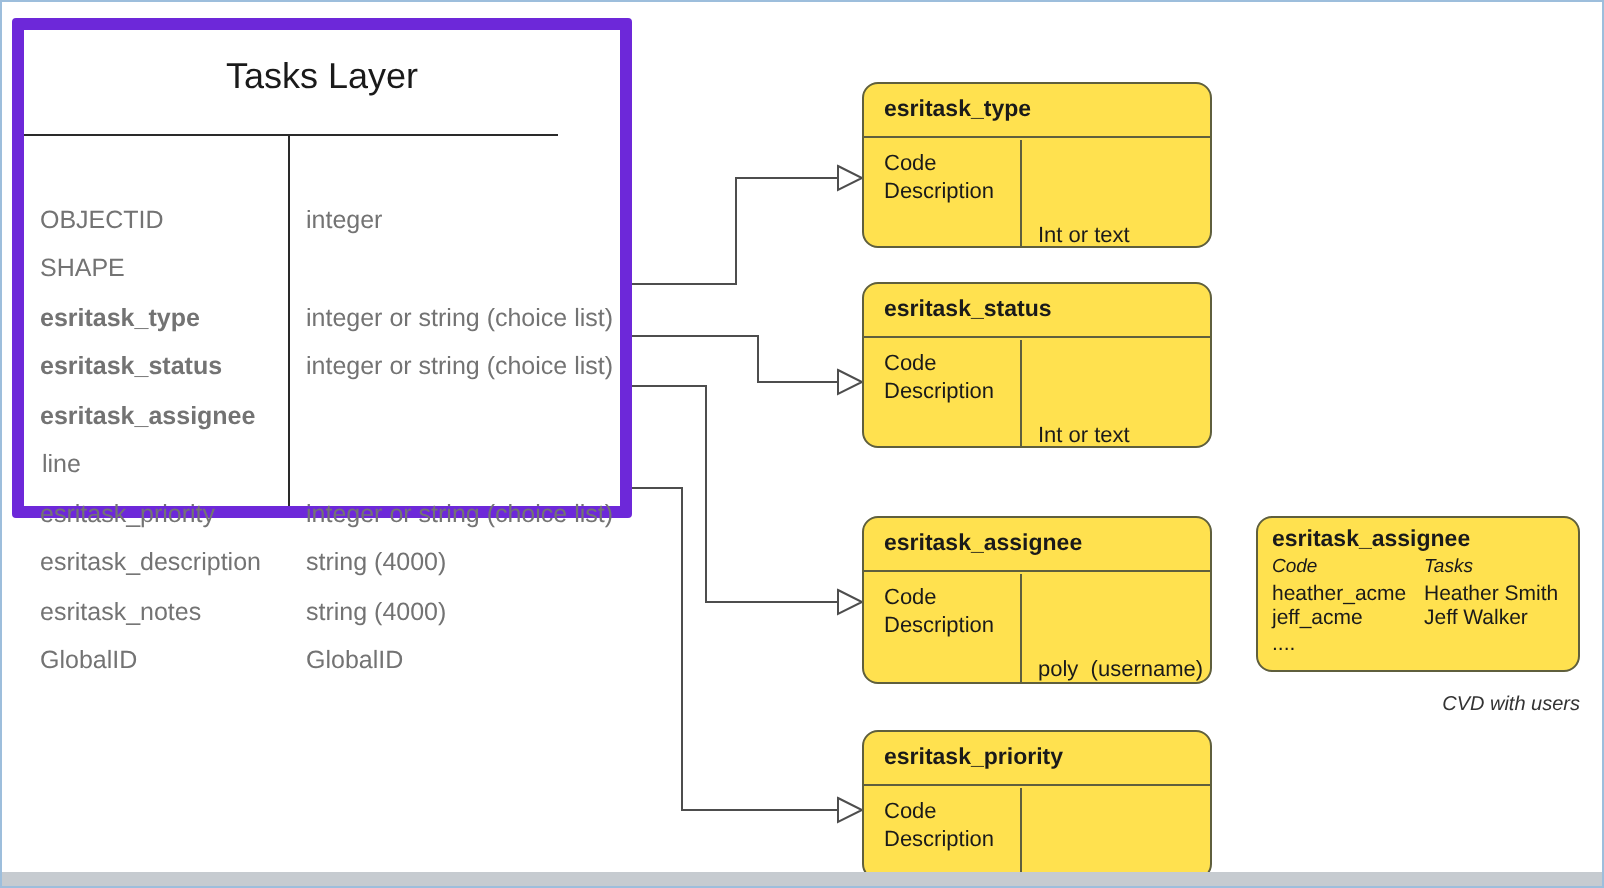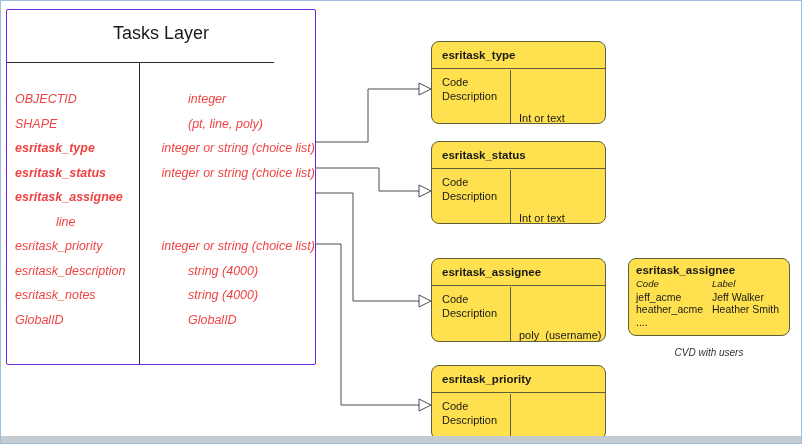--- a/index.html
+++ b/index.html
@@ -5,32 +5,32 @@
   * { margin:0; padding:0; box-sizing:border-box; }
   html,body { width:802px; height:444px; overflow:hidden; }
   body { font-family:"Liberation Sans", sans-serif; background:#ffffff; }
 
   .canvas { position:relative; width:802px; height:444px; background:#fff;
             border:1px solid var(--canvas-border,#9dbedc); overflow:hidden; }
   .bottom-strip { position:absolute; left:0; right:0; bottom:0; height:7px;
                   background:#c6cbd0; }
 
   
-  .entity { position:absolute; left:5px; top:8px; width:310px; height:356px;
-            border:1px solid #6d28d9; border-radius:2px; background:#fff; }
+  .entity { position:absolute; left:5px; top:8px; width:310px; height:250px;
+            border:6px solid #6d28d9; border-radius:2px; background:#fff; }
   .entity-title { position:absolute; top:13px; left:0; width:100%; text-align:center;
                   font-size:18px; color:#1a1a1a; }
   .entity-title-line { position:absolute; top:52px; left:0; width:267px; height:0;
                        border-top:1px solid #2a2a2a; }
   .entity-vline { position:absolute; top:52px; bottom:0; left:132px; width:0;
                   border-left:1px solid #2a2a2a; }
   .rows { position:absolute; top:77px; left:0; right:0; }
-  .row { display:flex; height:24.5px; align-items:center; font-size:12.5px; color:#ef4444;font-style:italic; }
+  .row { display:flex; height:24.5px; align-items:flex-end; font-size:12.5px; color:#737373; }
   .row .name { width:132px; padding-left:8px; white-space:nowrap; }
-  .row .type { flex:1; padding-left:9px; white-space:nowrap;margin-left:40px; }
+  .row .type { flex:1; padding-left:9px; white-space:nowrap; }
   .row.bold .name { font-weight:bold; }
 
   
   .domain { position:absolute; width:175px;
             background:var(--domain-fill,#ffe14f);
             border:1px solid var(--domain-stroke,#5f5f3d);
             border-radius:8px; color:#1a1a1a; overflow:hidden; }
   .d-title { height:27px; line-height:27px; padding-left:10px; font-weight:bold;
              font-size:11.5px; border-bottom:1px solid var(--domain-stroke,#5f5f3d); }
   .d-body { position:absolute; top:28px; bottom:0; left:0; right:0; display:flex; }
@@ -41,21 +41,21 @@
 
   
   .cvd { position:absolute; left:627px; top:257px; width:162px; height:78px;
          background:var(--domain-fill,#ffe14f);
          border:1px solid var(--domain-stroke,#5f5f3d);
          border-radius:8px; color:#1a1a1a; padding:5px 0 0 7px; overflow:hidden; }
   .cvd-title { font-weight:bold; font-size:11.5px; margin-bottom:2px; }
   .cvd-row { display:flex; font-size:10.5px; line-height:12.5px; white-space:nowrap; }
   .cvd-row > div:first-child { width:76px; }
   .cvd-head { font-style:italic; font-size:9.5px; }
-  .cvd-caption { position:absolute; left:627px; top:346px; width:162px; text-align:center;
+  .cvd-caption { position:absolute; left:627px; top:346px; width:162px; text-align:right;
                  font-style:italic; font-size:10px; color:#333; }
 
   
   .connectors { position:absolute; left:0; top:0; pointer-events:none; }
   .connectors path { stroke:var(--line-color,#4d4d4d); fill:none; stroke-width:1; }
   .connectors polygon { stroke:var(--line-color,#4d4d4d); fill:#ffffff; stroke-width:1; }
 </style>
 </head>
 <body>
 
@@ -80,21 +80,20 @@
     <div class="entity-title">Tasks Layer</div>
     <div class="entity-title-line"></div>
     <div class="entity-vline"></div>
     <div class="rows">
       <div class="row">
         <div class="cell name">OBJECTID</div>
         <div class="cell type">integer</div>
       </div>
       <div class="row">
         <div class="cell name">SHAPE</div>
-        <div class="cell type">(pt, line, poly)</div>
       </div>
       <div class="row bold">
         <div class="cell name">esritask_type</div>
         <div class="cell type">integer or string (choice list)</div>
       </div>
       <div class="row bold">
         <div class="cell name">esritask_status</div>
         <div class="cell type">integer or string (choice list)</div>
       </div>
       <div class="row bold">
@@ -175,31 +174,31 @@
         <div>Int or text</div>
         
       </div>
     </div>
   </div>
 
   <div class="cvd">
     <div class="cvd-title">esritask_assignee</div>
     <div class="cvd-row cvd-head">
       <div>Code</div>
-      <div>Label</div>
+      <div>Tasks</div>
+    </div>
+    <div class="cvd-row">
+      <div>heather_acme</div>
+      <div>Heather Smith</div>
     </div>
     <div class="cvd-row">
       <div>jeff_acme</div>
       <div>Jeff Walker</div>
     </div>
     <div class="cvd-row">
-      <div>heather_acme</div>
-      <div>Heather Smith</div>
-    </div>
-    <div class="cvd-row">
       <div>....</div>
       <div></div>
     </div>
   </div>
   <div class="cvd-caption">CVD with users</div>
 
   <div class="bottom-strip"></div>
 </div>
 
 </body></html>

